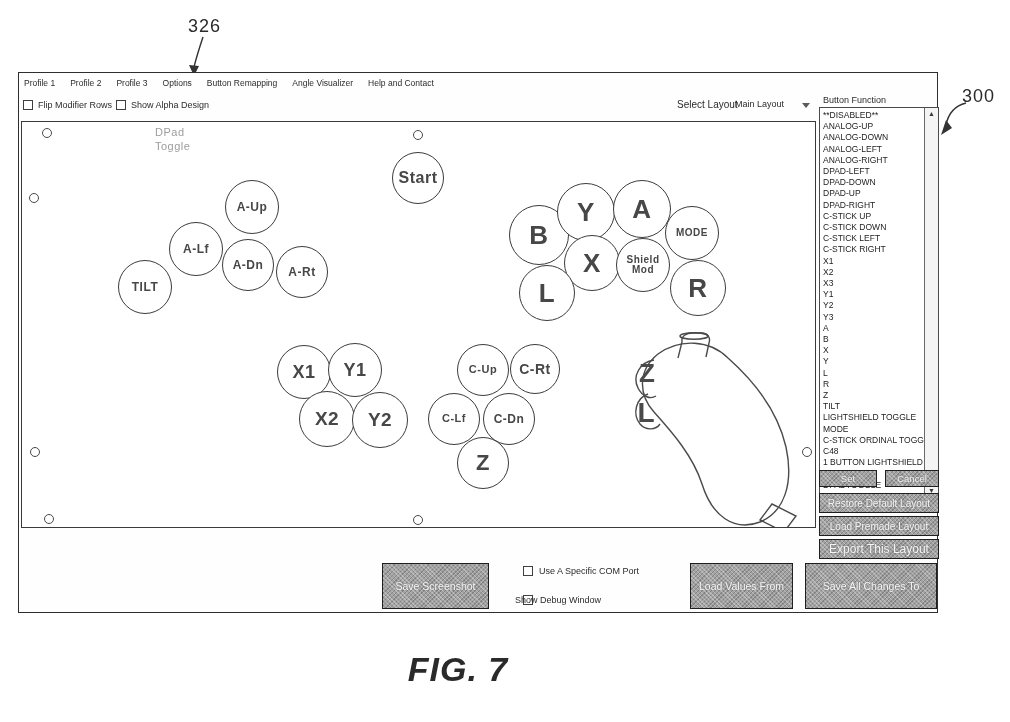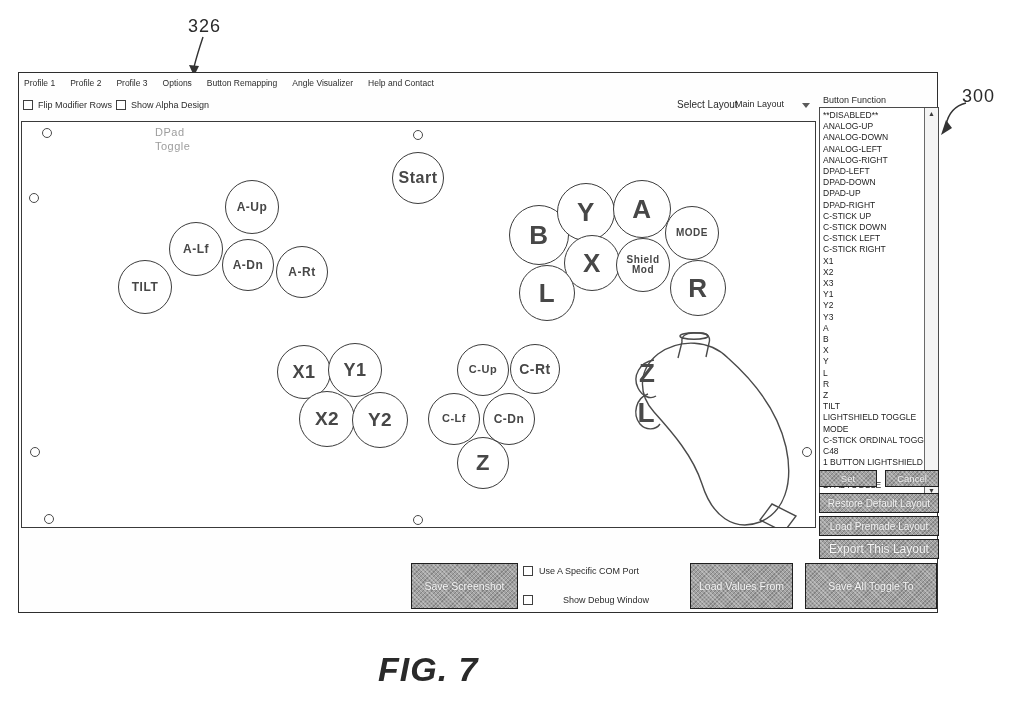--- a/index.html
+++ b/index.html
@@ -83,29 +83,29 @@
     background-image:
       repeating-linear-gradient(45deg, rgba(255,255,255,.28) 0 1px, transparent 1px 3px),
       repeating-linear-gradient(-45deg, rgba(0,0,0,.20) 0 1px, transparent 1px 3px);
     text-shadow:0 0 2px #6d6d6d;padding:0;box-sizing:border-box;cursor:default;
   }
   .btn-set{left:800px;top:397px;width:58px;height:17px;font-size:9.5px;}
   .btn-cancel{left:866px;top:397px;width:54px;height:17px;font-size:9.5px;}
   .btn-restore{left:800px;top:420px;width:120px;height:20px;font-size:10px;text-align:center;}
   .btn-premade{left:800px;top:443px;width:120px;height:20px;font-size:10px;}
   .btn-export{left:800px;top:466px;width:120px;height:20px;font-size:12px;}
-  .btn-screenshot{left:392px;top:490px;width:107px;height:46px;font-size:10.5px;}
+  .btn-screenshot{left:363px;top:490px;width:107px;height:46px;font-size:10.5px;}
   .btn-loadvalues{left:671px;top:490px;width:103px;height:46px;font-size:10.5px;}
   .btn-saveall{left:786px;top:490px;width:132px;height:46px;font-size:10.5px;}
 
   .cb-com{left:504px;top:493px;}   .lbl-com{left:520px;top:493px;}
-  .cb-debug{left:504px;top:522px;} .lbl-debug{left:544px;top:522px;}
+  .cb-debug{left:504px;top:522px;} .lbl-debug{left:496px;top:522px;}
 
   .caption{
-    position:absolute;left:378px;top:650px;width:160px;text-align:left;
+    position:absolute;left:378px;top:650px;width:160px;text-align:center;
     font-size:34px;font-weight:bold;font-style:italic;color:#2a2a2a;letter-spacing:1px;
   }
 </style>
 </head>
 <body>
 
 <div>
 
   <div class="ref-label ref-326">326</div>
   <svg class="arrow arrow-326" width="30" height="46" viewBox="0 0 30 46">
@@ -239,17 +239,17 @@
     <button class="gbtn btn-restore">Restore Default Layout</button>
     <button class="gbtn btn-premade">Load Premade Layout</button>
     <button class="gbtn btn-export">Export This Layout</button>
 
     <button class="gbtn btn-screenshot">Save Screenshot</button>
     <span class="checkbox cb-com"></span>
     <span class="cb-label lbl-com">Use A Specific COM Port</span>
     <span class="checkbox cb-debug"></span>
     <span class="cb-label lbl-debug">Show Debug Window</span>
     <button class="gbtn btn-loadvalues">Load Values From</button>
-    <button class="gbtn btn-saveall">Save All Toggle To</button>
+    <button class="gbtn btn-saveall">Save All Changes To</button>
   </div>
 
   <div class="caption">FIG. 7</div>
 </div>
 
 </body></html>

